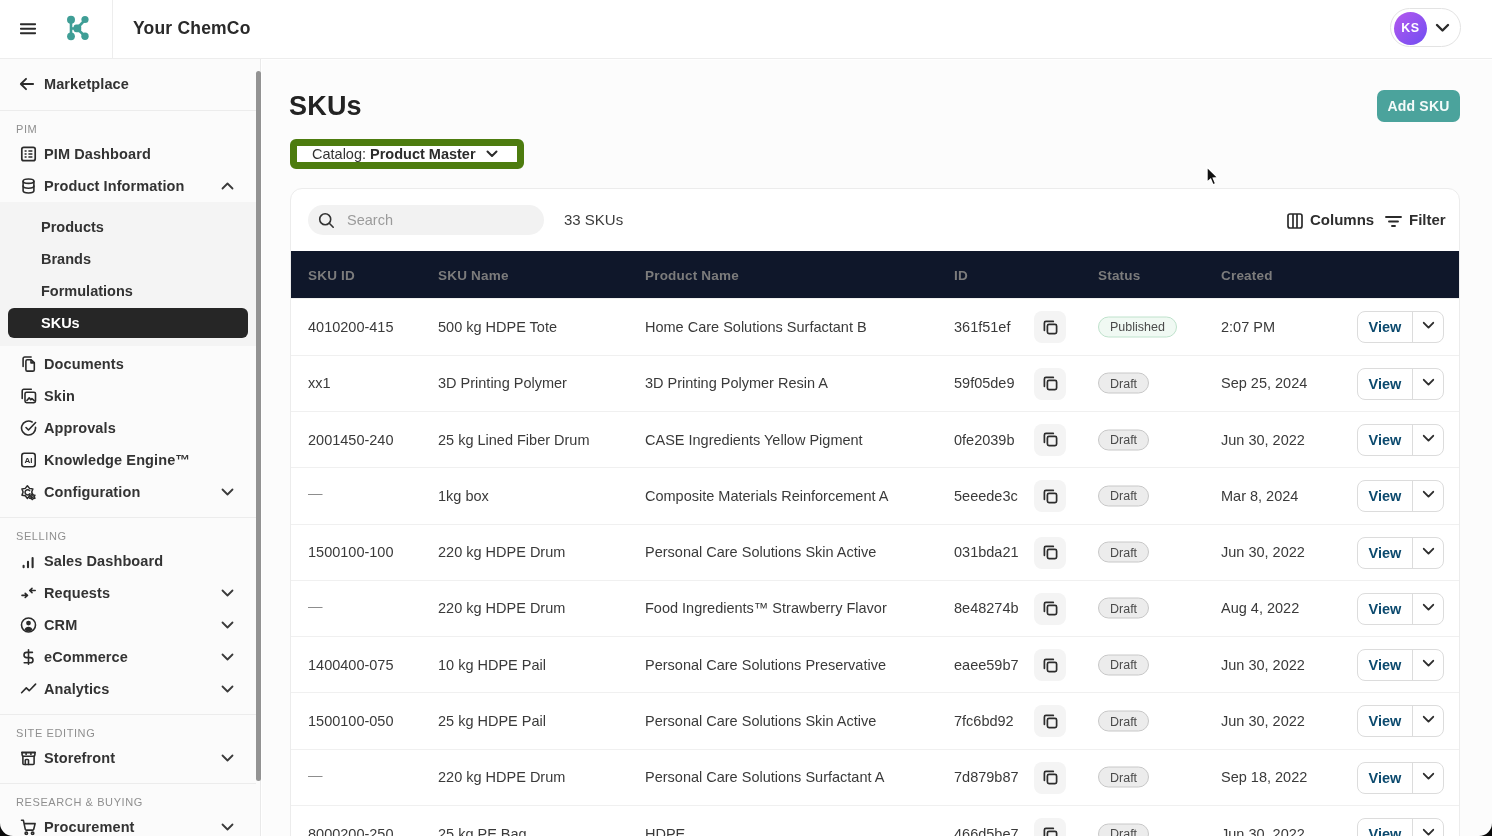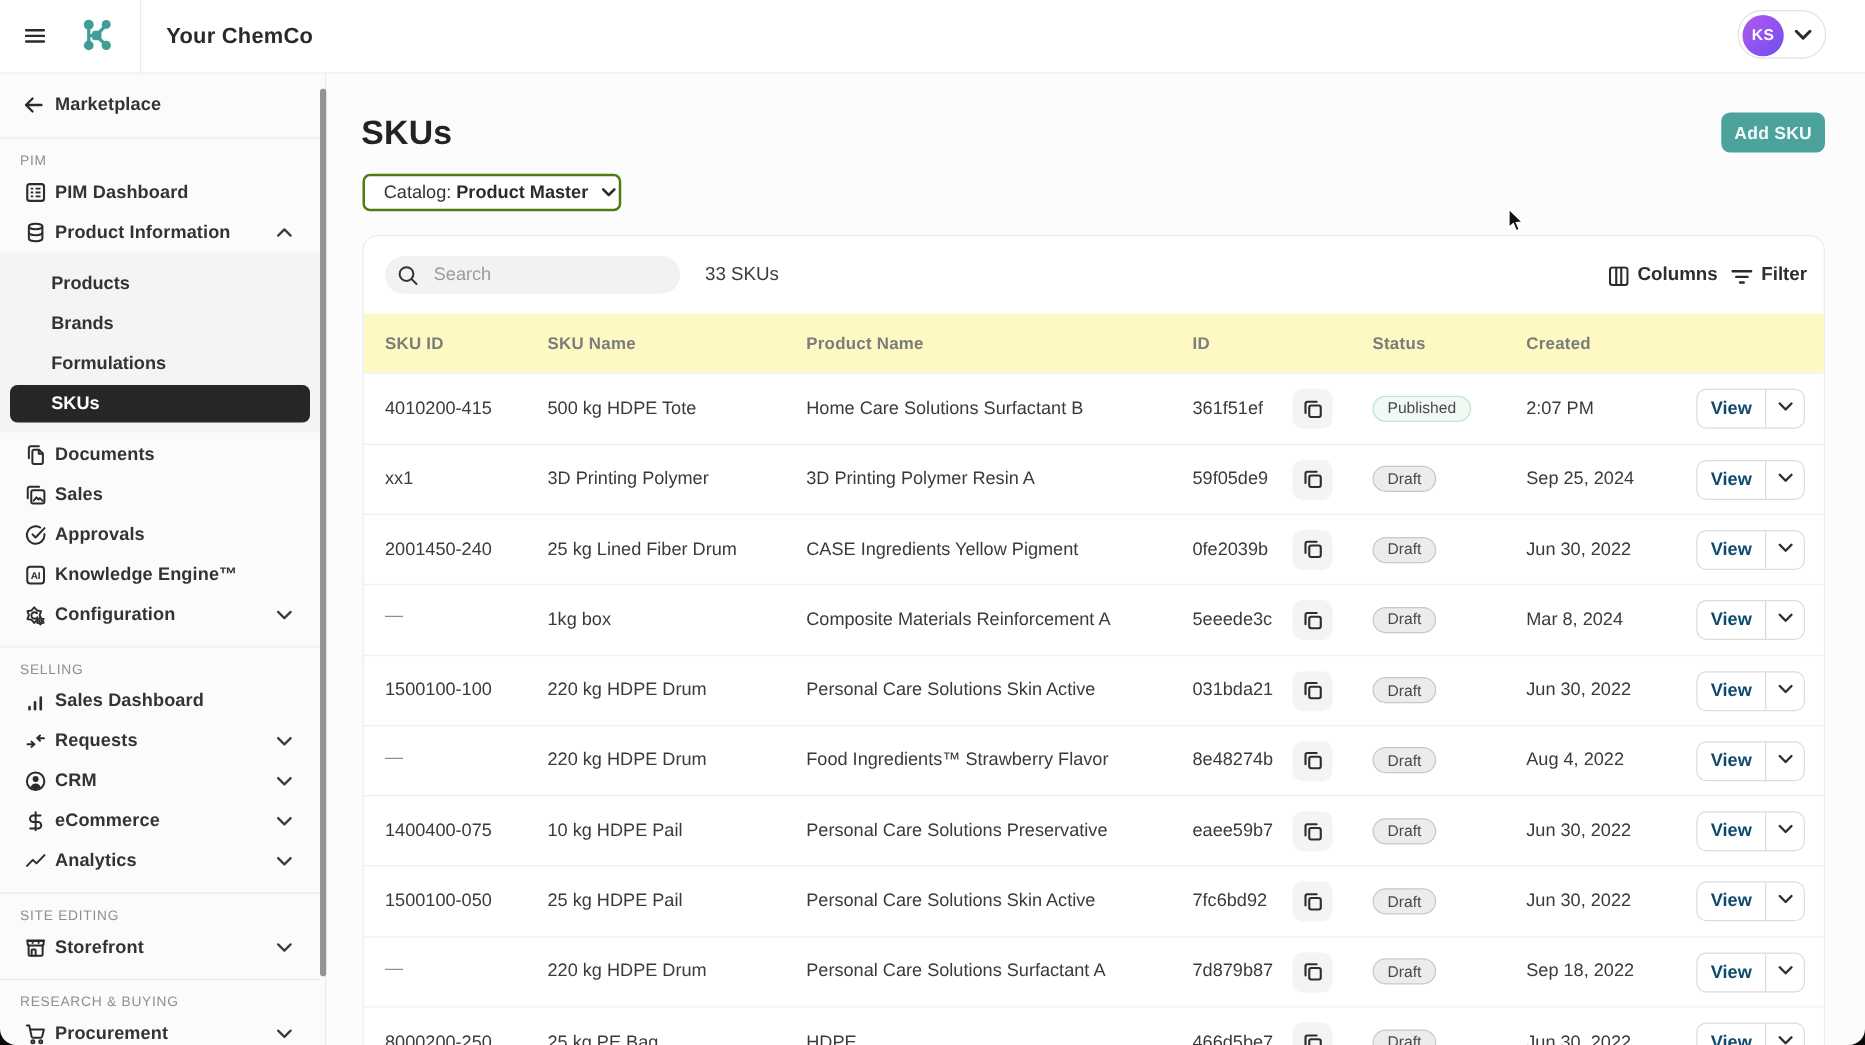--- a/index.html
+++ b/index.html
@@ -34,34 +34,34 @@
 .sub-item .lbl { position:absolute; left:41px; top:50%; transform:translateY(-50%); font-size:14.5px;
   font-weight:700; color:#333; }
 #sku-sel { position:absolute; left:8px; top:249px; width:240px; height:30px; background:#262626; border-radius:6px; }
 #sku-sel .lbl { position:absolute; left:33px; top:50%; transform:translateY(-50%); font-size:14.5px; font-weight:700; color:#fff; }
 
 
 #main { position:absolute; left:262px; top:60px; width:1230px; height:776px; background:#fcfcfc; }
 #h1 { position:absolute; left:27px; top:31px; font-size:27px; font-weight:700; color:#232323; letter-spacing:.2px; }
 #addsku { position:absolute; left:1115px; top:30px; width:83px; height:32px; background:#4ba39c; border-radius:7px;
   color:#f4fbfa; font-size:14px; font-weight:700; display:flex; align-items:center; justify-content:center; letter-spacing:.2px;}
-#catalog { position:absolute; left:28px; top:79px; width:207px; height:30px; background:#fff; border:2px solid #4d7c0f;
+#catalog { position:absolute; left:28px; top:79px; width:234px; height:30px; background:#fff; border:7px solid #4d7c0f;
   border-radius:6px; display:flex; align-items:center; padding-left:15px; font-size:14.5px; color:#333; }
 #catalog b { font-weight:700; margin-left:4px; color:#2c2c2c; }
 #card { position:absolute; left:28px; top:128px; width:1170px; height:660px; background:#fff;
   border:1px solid #ececec; border-radius:12px; overflow:hidden; }
 
 
 #search { position:absolute; left:17px; top:16px; width:236px; height:30px; background:#f2f2f2; border-radius:15px; }
 #search .ph { position:absolute; left:39px; top:50%; transform:translateY(-50%); color:#9b9b9b; font-size:14.5px; }
 #skucount { position:absolute; left:273px; top:22px; font-size:15px; color:#3c3c3c; }
 .toolbtn { position:absolute; top:22px; font-size:15px; font-weight:700; color:#2e2e2e; }
 
 
-#thead { position:absolute; left:0; top:62px; width:1170px; height:47.3px; background:#fef9c3;text-align:center; }
+#thead { position:absolute; left:0; top:62px; width:1170px; height:47.3px; background:#0f172a;text-align:center; }
 .hcell { position:absolute; top:50%; transform:translateY(-50%); font-size:13.5px; font-weight:700; color:#7c7c7c; letter-spacing:.2px;}
 .row { position:absolute; left:0; width:1170px; height:56.3px; border-top:1px solid #f0f0f0; background:#fff; }
 .cell { position:absolute; top:50%; transform:translateY(-50%); font-size:14.5px; color:#3a3a3a; white-space:nowrap; }
 .c1 { left:17px; } .c2 { left:147px; } .c3 { left:354px; } .c4 { left:663px; }
 .copybtn { position:absolute; left:743px; top:12px; width:32px; height:32px; background:#f4f4f4; border-radius:8px;
   display:flex; align-items:center; justify-content:center; }
 .badge { position:absolute; left:807px; top:50%; transform:translateY(-50%); height:21px; border-radius:11px;
   font-size:12.5px; display:flex; align-items:center; padding:0 11px; }
 .badge.draft { background:#ececec; border:1px solid #c8c8c8; color:#4a4a4a; }
 .badge.pub { background:#f0f9f3; border:1px solid #bfe2cc; color:#4b4b4b; }
@@ -147,21 +147,21 @@
     </div>
   <div class="nav-item" style="top:289px" id="nav-docs">
       <div class="lbl">Documents</div>
       <svg class="ic" width="17" height="17" viewBox="0 0 17 17">
         <path d="M3.1 11V3.1c0-.9.7-1.6 1.6-1.6h6.4" stroke="#2b2b2b" stroke-width="1.6" fill="none" stroke-linecap="round" stroke-linejoin="round"></path>
         <path d="M11.2 4.3H7.3c-.8 0-1.4.6-1.4 1.4v8.5c0 .8.6 1.4 1.4 1.4h5.6c.8 0 1.4-.6 1.4-1.4V7.2l-3.1-2.9z" stroke="#2b2b2b" stroke-width="1.6" fill="none" stroke-linecap="round" stroke-linejoin="round"></path>
         <path d="M11 4.5v2.9h3" stroke="#2b2b2b" stroke-width="1.6" fill="none" stroke-linecap="round" stroke-linejoin="round"></path>
       </svg>
     </div>
   <div class="nav-item" style="top:321px" id="nav-media">
-      <div class="lbl">Sales</div>
+      <div class="lbl">Skin</div>
       <svg class="ic" width="17" height="17" viewBox="0 0 17 17">
         <path d="M2.2 11V3.4c0-.9.7-1.6 1.6-1.6h7.5" stroke="#2b2b2b" stroke-width="1.6" fill="none" stroke-linecap="round" stroke-linejoin="round"></path>
         <rect x="5" y="4.7" width="10.5" height="10.5" rx="1.6" stroke="#2b2b2b" stroke-width="1.6" fill="none" stroke-linecap="round" stroke-linejoin="round"></rect>
         <path d="M6.9 13l2.3-2.6 1.6 1.7 1.1-1.1 2.3 2.2" stroke="#2b2b2b" stroke-width="1.6" fill="none" stroke-linecap="round" stroke-linejoin="round"></path>
       </svg>
     </div>
   <div class="nav-item" style="top:353px" id="nav-appr">
       <div class="lbl">Approvals</div>
       <svg class="ic" width="17" height="17" viewBox="0 0 17 17">
         <path d="M15.5 7.8a7 7 0 1 1-3.4-5.3" stroke="#2b2b2b" stroke-width="1.6" fill="none" stroke-linecap="round" stroke-linejoin="round"></path>

